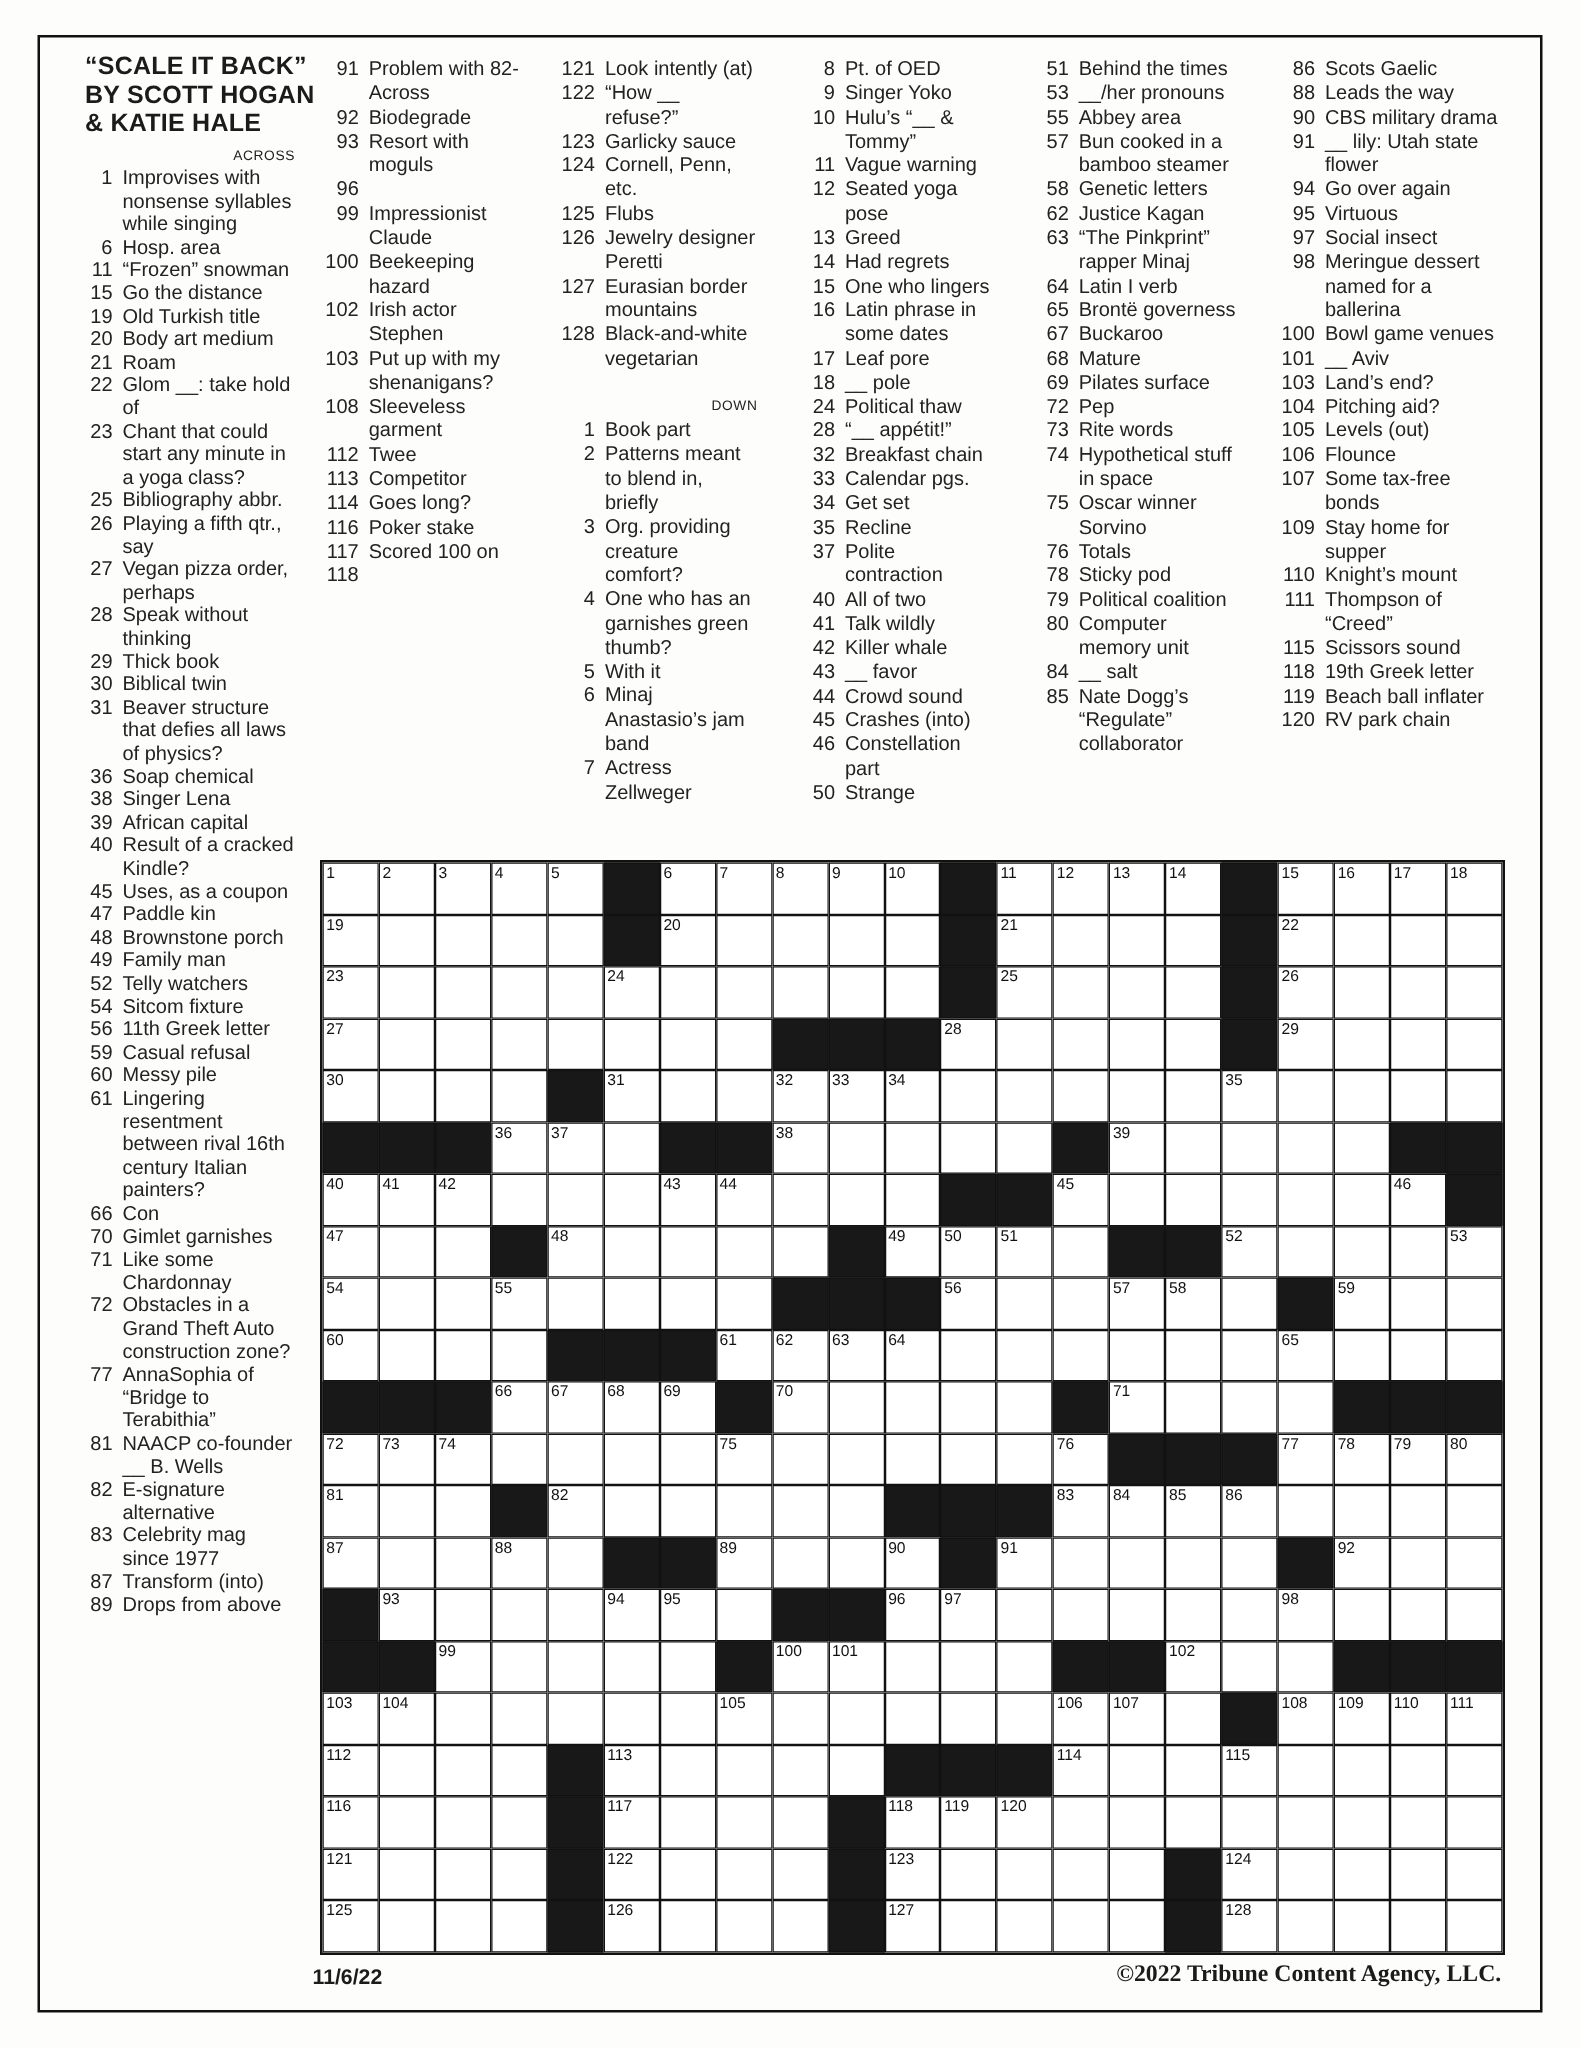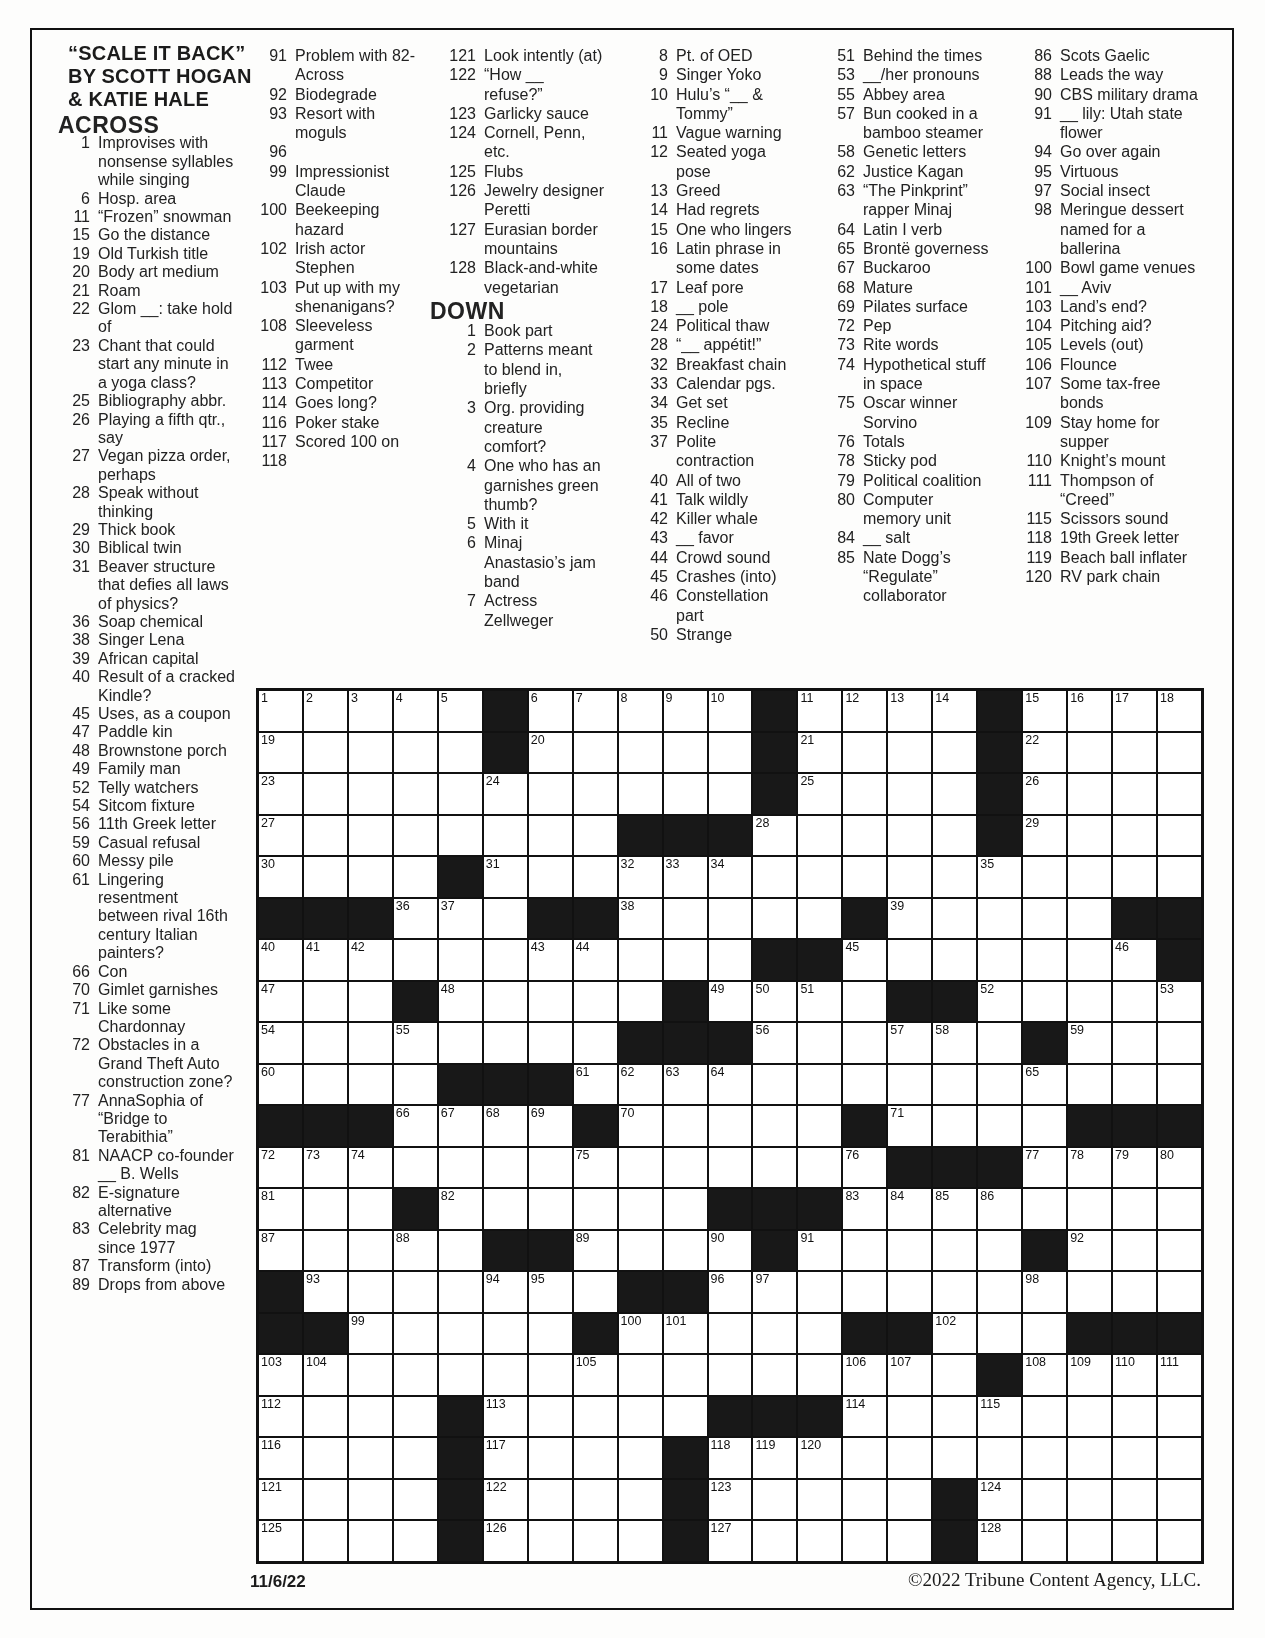--- a/index.html
+++ b/index.html
@@ -2,46 +2,46 @@
 <html><head>
 <meta charset="utf-8">
 <style>
   html,body{margin:0;padding:0;background:#fff}
   .page{position:relative;width:1265px;height:1638px;background:#fdfdfc;
         font-family:"Liberation Sans",sans-serif;color:#1b1b1b;overflow:hidden}
   .frame{position:absolute;left:30px;top:28px;width:1200px;height:1578px;border:2px solid #111}
   .title{position:absolute;left:68px;top:42px;width:198px;font-weight:bold;
          font-size:20px;line-height:23px;letter-spacing:.2px}
   .ccol{position:absolute;font-size:16px;color:#222}
-  .chead{font-weight:bold;text-align:left;font-size:23px;letter-spacing:.5px}
+  .chead{font-weight:normal;text-align:right;font-size:11px;letter-spacing:.5px}
   .clue{display:flex;align-items:flex-start}
   .clue .n{flex:none;text-align:right;padding-right:8px}
   .clue .t{flex:1;min-width:0}
   .col1{left:58px;top:116px;width:178px;line-height:18.4px}
   .col1 .n{width:32px}
   .col2{left:247px;top:46px;width:172px;line-height:19.3px}
   .col2 .n{width:40px}
   .col3{left:430px;top:46px;width:176px;line-height:19.3px}
   .col3 .n{width:46px}
   .col4{left:616px;top:46px;width:176px;line-height:19.3px}
   .col4 .n{width:52px}
   .col5{left:800px;top:46px;width:190px;line-height:19.3px}
   .col5 .n{width:55px}
   .col6{left:986px;top:46px;width:215px;line-height:19.3px}
   .col6 .n{width:66px}
-  .downhead{margin-top:5px}
+  .downhead{margin-top:19px}
   .grid{position:absolute;left:256px;top:688px;width:944px;height:872px;
         display:grid;grid-template-columns:repeat(21,1fr);grid-template-rows:repeat(21,1fr);
         border:2px solid #111;background:#fff}
   .gcell{border:1px solid #111;position:relative;background:#fff}
   .gcell.black{background:#181818}
   .gnum{position:absolute;top:0;left:2px;font-size:12.5px;line-height:14px;color:#111}
   .fdate{position:absolute;left:250px;top:1572px;font-size:17px;font-weight:bold}
   .fcopy{position:absolute;right:64px;top:1569px;font-family:"Liberation Serif",serif;
-         font-weight:normal;font-size:19px}
+         font-weight:bold;font-size:19px}
 </style>
 </head>
 <body>
 
 <div class="page">
   <div class="frame"></div>
 
   <div class="title">“SCALE IT BACK” BY SCOTT HOGAN &amp; KATIE HALE</div>
 
   <div class="ccol col1">

